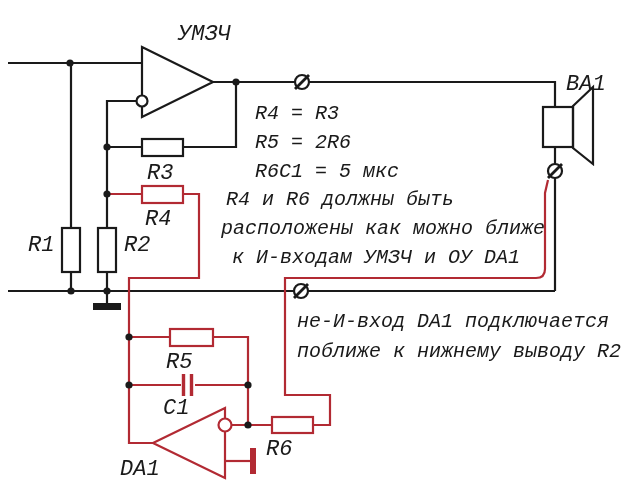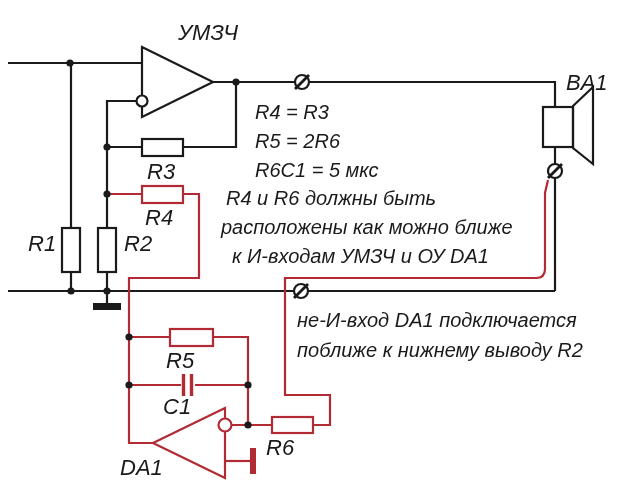--- a/index.html
+++ b/index.html
@@ -1,17 +1,17 @@
 <!DOCTYPE html>
 <html><head>
 <meta charset="utf-8">
 <style>
   html,body{margin:0;padding:0;background:#ffffff;}
   #stage{position:relative;width:630px;height:502px;background:#ffffff;overflow:hidden;
-         font-family:Liberation Sans, sans-serif;}
+         font-family:Liberation Mono, monospace;}
   svg{position:absolute;left:0;top:0;}
   .blk{stroke:#1a1a1a;fill:none;stroke-width:2.2;}
   .red{stroke:#b22a33;fill:none;stroke-width:2.2;}
   .rect-blk{fill:#ffffff;stroke:#1a1a1a;stroke-width:2.2;}
   .rect-red{fill:#ffffff;stroke:#b22a33;stroke-width:2.2;}
   .dot{fill:#1a1a1a;stroke:none;}
   .bubble-blk{fill:#ffffff;stroke:#1a1a1a;stroke-width:2.2;}
   .bubble-red{fill:#ffffff;stroke:#b22a33;stroke-width:2.2;}
   .term{fill:#ffffff;stroke:#1a1a1a;stroke-width:2.2;}
   .slash{stroke:#1a1a1a;stroke-width:2.8;fill:none;}

